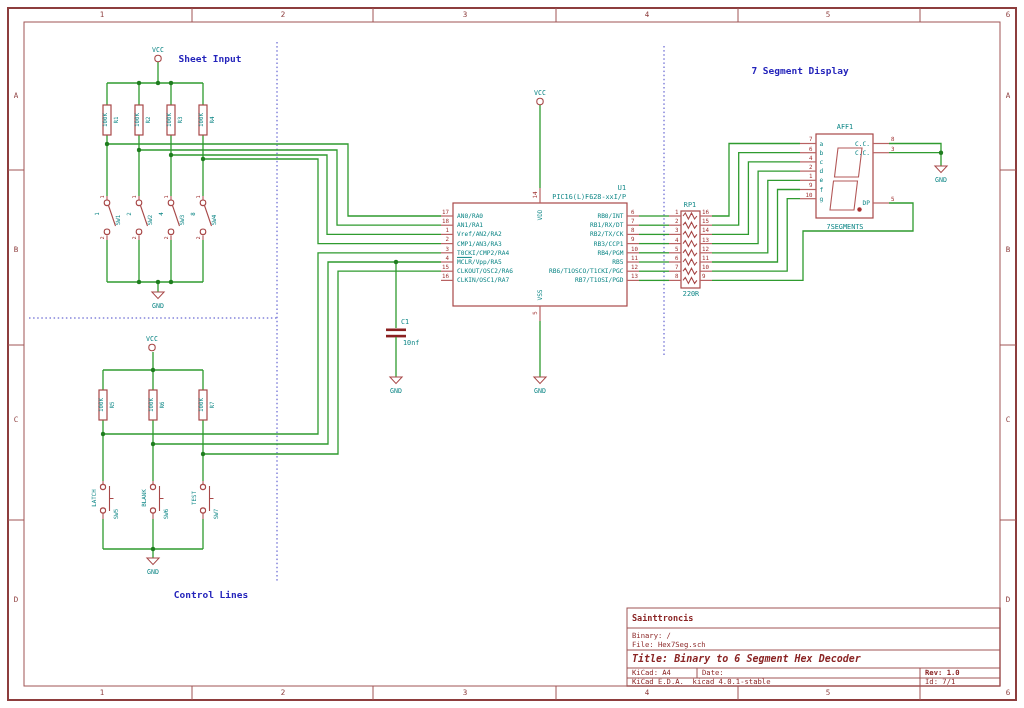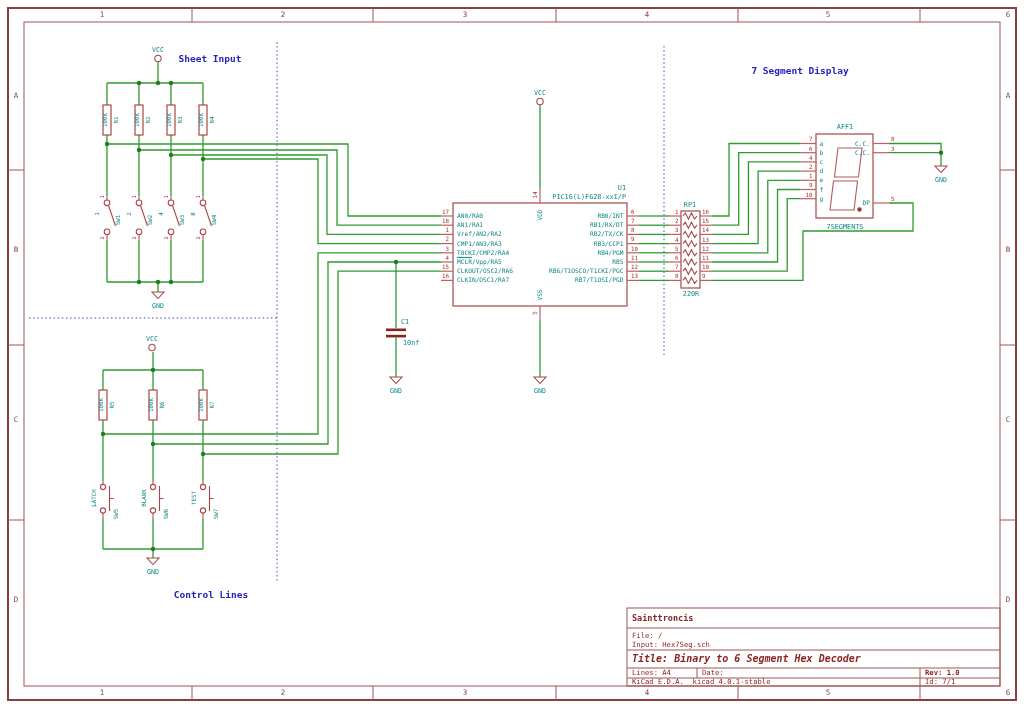--- a/index.html
+++ b/index.html
@@ -237,24 +237,24 @@
     <div class="lb t-ref al-r" style="left:626px;top:188px">U1</div>
     <div class="lb t-ref al-r" style="left:626px;top:197px">PIC16(L)F628-xxI/P</div>
     <div class="lb t-ref al-c" style="left:690px;top:205px">RP1</div>
     <div class="lb t-ref al-c" style="left:691px;top:294px">220R</div>
     <div class="lb t-ref al-c" style="left:845px;top:127px">AFF1</div>
     <div class="lb t-ref al-c" style="left:845px;top:227px">7SEGMENTS</div>
     <div class="lb t-ref al-l" style="left:401px;top:322px">C1</div>
     <div class="lb t-ref al-l" style="left:403px;top:343px">10nf</div>
 
     <div class="lb t-co al-l" style="left:632px;top:618px">Sainttroncis</div>
-    <div class="lb t-tb al-l" style="left:632px;top:636px">File: /</div>
-    <div class="lb t-tb al-l" style="left:632px;top:645px">Input: Hex7Seg.sch</div>
+    <div class="lb t-tb al-l" style="left:632px;top:636px">Binary: /</div>
+    <div class="lb t-tb al-l" style="left:632px;top:645px">File: Hex7Seg.sch</div>
     <div class="lb t-title al-l" style="left:632px;top:659px">Title: Binary to 6 Segment Hex Decoder</div>
-    <div class="lb t-tb al-l" style="left:632px;top:673px">Lines: A4</div>
+    <div class="lb t-tb al-l" style="left:632px;top:673px">KiCad: A4</div>
     <div class="lb t-tb al-l" style="left:702px;top:673px">Date:</div>
     <div class="lb t-tbb al-l" style="left:925px;top:673px">Rev: 1.0</div>
     <div class="lb t-tb al-l" style="left:632px;top:682px">KiCad E.D.A.  kicad 4.0.1-stable</div>
     <div class="lb t-tb al-l" style="left:925px;top:682px">Id: 7/1</div>
   <div class="lb t-num" style="left: 449px; top: 212.8px; transform: translate(-100%, -50%);">17</div>
       <div class="lb t-name" style="left: 457px; top: 216px; transform: translate(0px, -50%);">AN0/RA0</div>
       <div class="lb t-num" style="left: 631px; top: 212.8px; transform: translate(0px, -50%);">6</div>
       <div class="lb t-name" style="left: 623.5px; top: 216px; transform: translate(-100%, -50%);">RB0/INT</div>
       <div class="lb t-num" style="left: 678.5px; top: 213px; transform: translate(-100%, -50%);">1</div>
       <div class="lb t-num" style="left: 702px; top: 213px; transform: translate(0px, -50%);">16</div>

